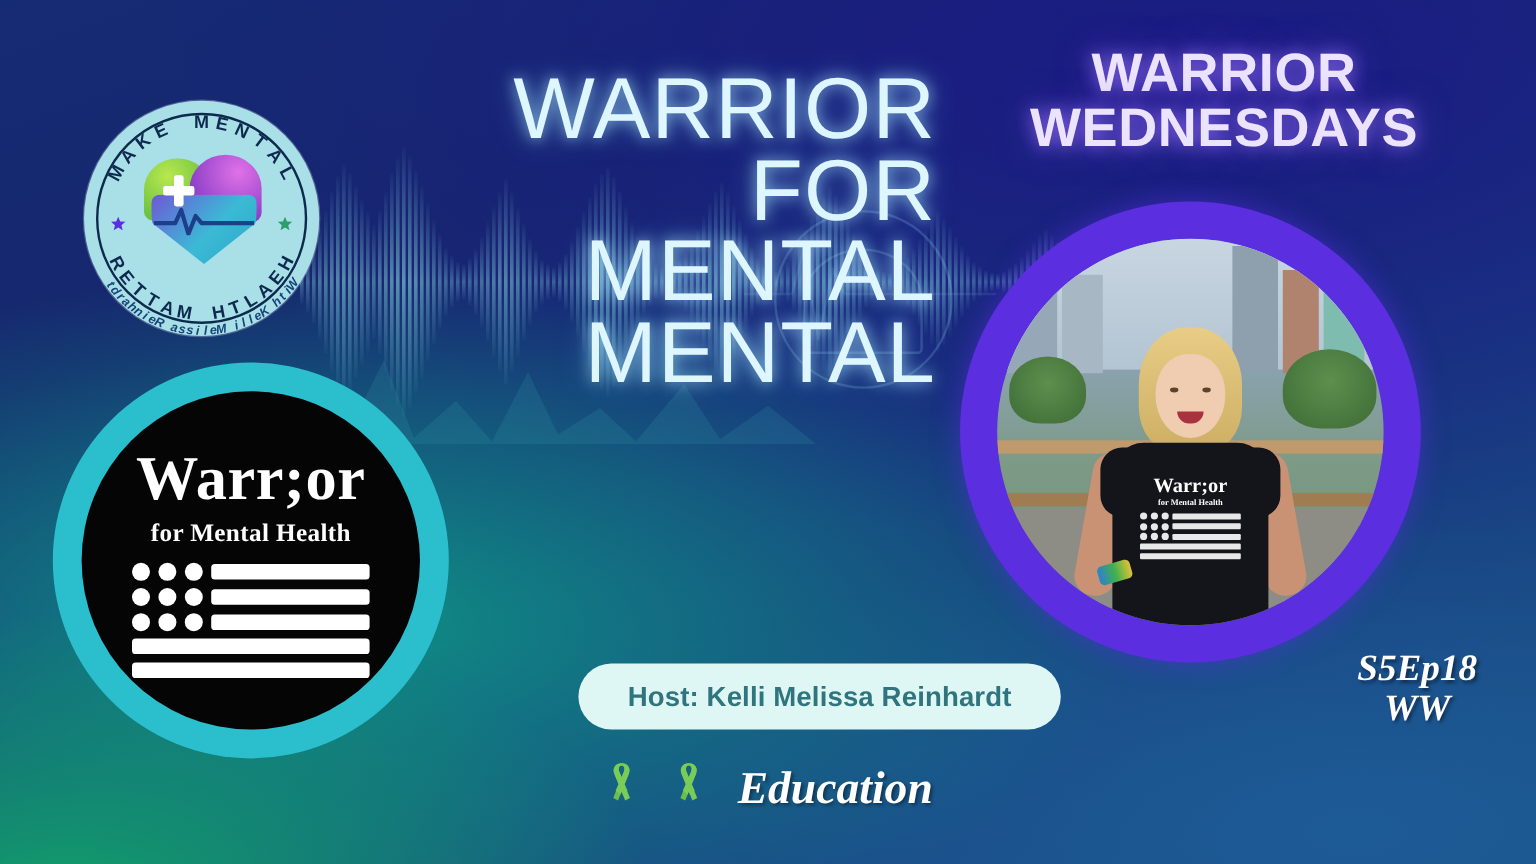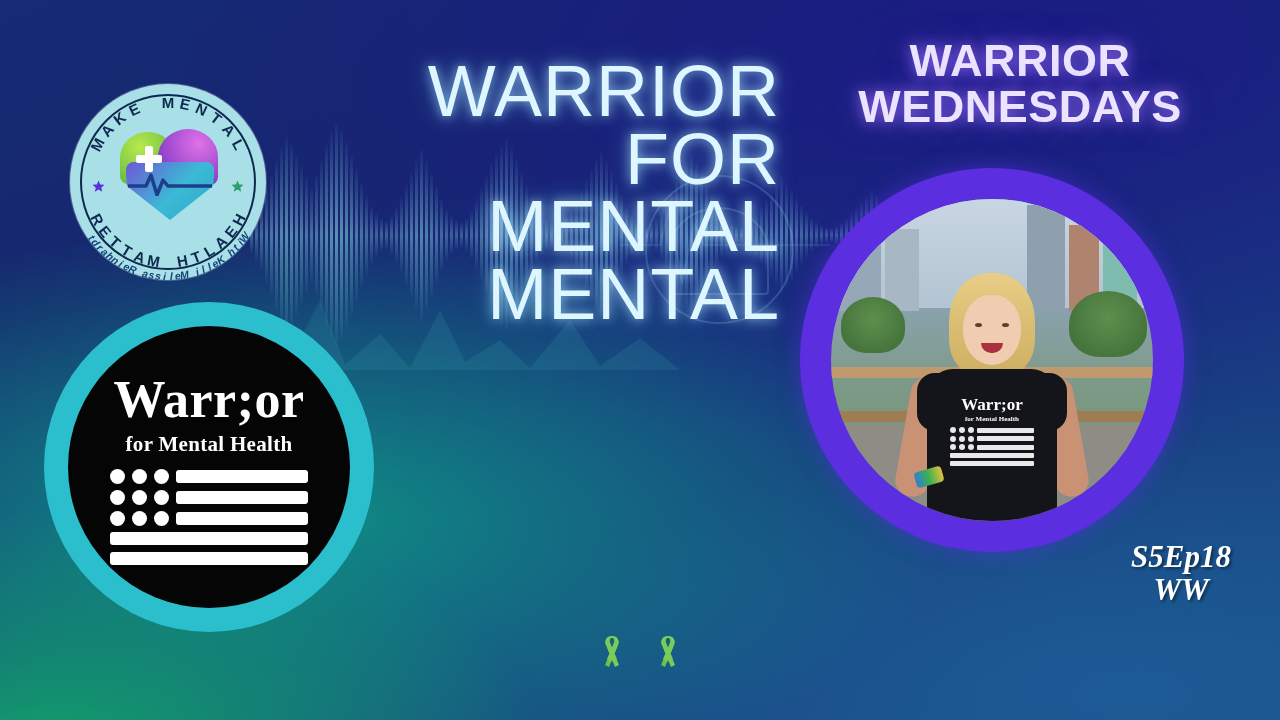--- a/index.html
+++ b/index.html
@@ -453,30 +453,34 @@
               <div class="ph-fs"></div>
             </div>
           <div class="ph-fl"></div>
             <div class="ph-fl"></div>
         </div>
         <div class="ph-band"></div>
       </div>
     </div>
   </div>
 
+  <div class="host-pill">
+    <span>Host: Kelli Melissa Reinhardt</span>
+  </div>
 
   <div class="ep">
     <div>S5Ep18</div>
     <div>WW</div>
   </div>
 
   <div class="tagline">
     <svg class="ribbon" viewBox="0 0 30 46">
       <path d="M15 2c-5 0-8 4-6 9l7 17 4-3-7-16c-1-3 0-5 2-5s3 2 2 5l-9 22 4 2 9-22c2-5-1-9-6-9z" fill="#6abf4b"></path>
       <path d="M15 2c5 0 8 4 6 9l-7 17-4-3 7-16c1-3 0-5-2-5s-3 2-2 5l9 22-4 2-9-22c-2-5 1-9 6-9z" fill="#79cc57"></path>
     </svg>
     <svg class="ribbon" viewBox="0 0 30 46">
       <path d="M15 2c-5 0-8 4-6 9l7 17 4-3-7-16c-1-3 0-5 2-5s3 2 2 5l-9 22 4 2 9-22c2-5-1-9-6-9z" fill="#6abf4b"></path>
       <path d="M15 2c5 0 8 4 6 9l-7 17-4-3 7-16c1-3 0-5-2-5s-3 2-2 5l9 22-4 2-9-22c-2-5 1-9 6-9z" fill="#79cc57"></path>
     </svg>
+    <div class="tag-word">Education</div>
   </div>
 
 </div>
 
 </body></html>

